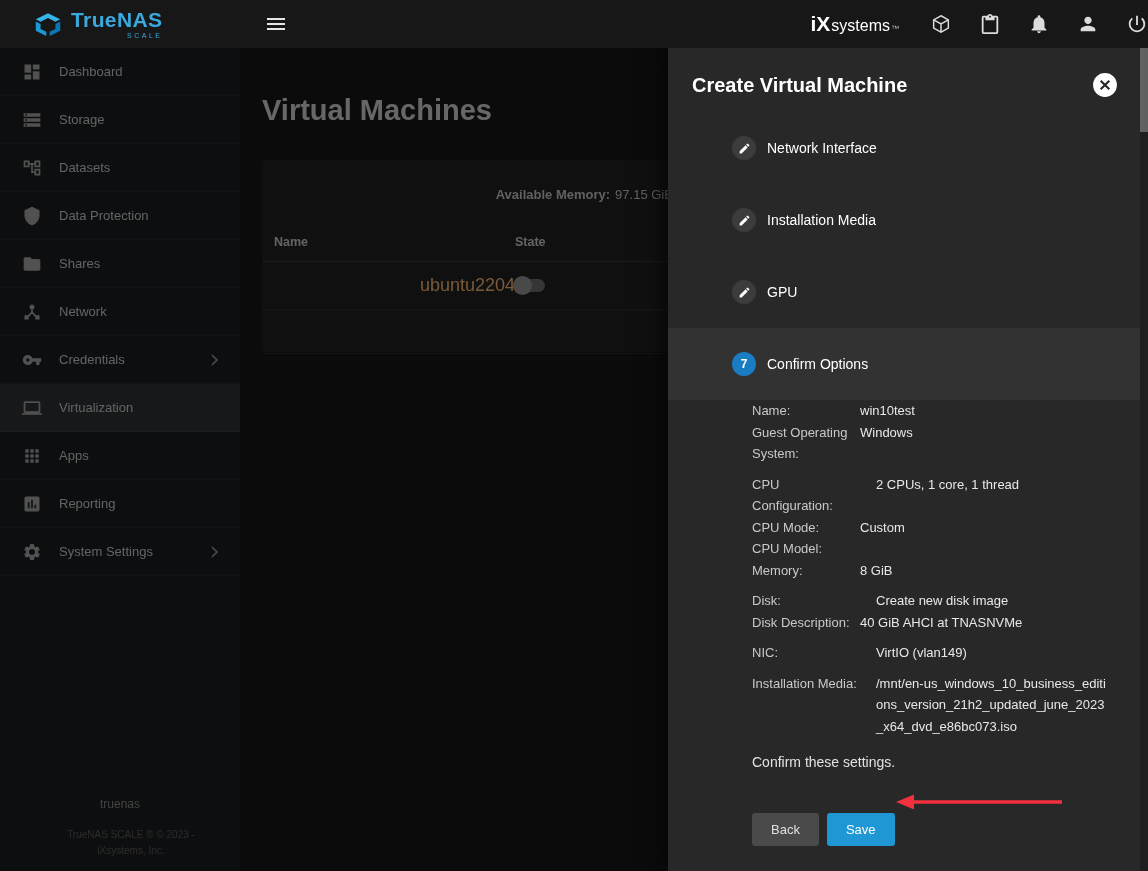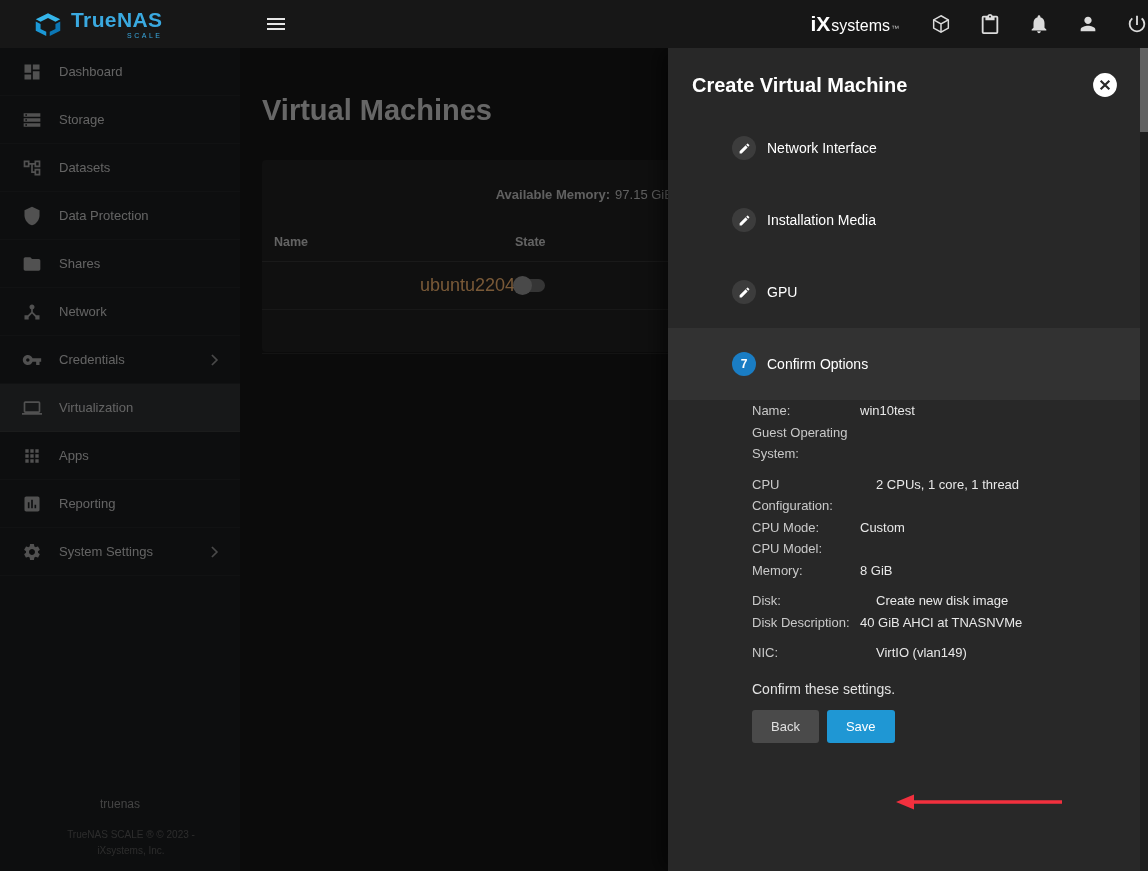--- a/index.html
+++ b/index.html
@@ -82,21 +82,21 @@
   .srow { display:flex; line-height:21.5px; }
   .srow.gap { margin-top:9px;gap:16px; }
   .slab { width:108px; flex-shrink:0; color:#c9c9c9; }
   .sval { flex:1; color:#e8e8e8; }
   .srow.brk .sval { word-break:break-all; }
   .confirm { margin-top:17px; font-size:14px; color:#e2e2e2; }
   .btn-row { margin-top:13px; display:flex; gap:8px;align-items:flex-end; }
   .btn { height:33px; padding:0 19px; border:none; border-radius:3px; font-size:13px;
     font-weight:500; font-family:inherit; cursor:pointer; }
   .btn-back { background:#4a4a4a; color:#e0e0e0; }
-  .btn-save { background:#1f97d4; color:#ffffff; }
+  .btn-save { background:#1f97d4; color:#ffffff;margin-top:30px; }
 
   .arrow-anno { position:absolute; left:226px; top:745px; width:172px; height:18px; z-index:40; pointer-events:none; }
 
   .scrollbar { position:absolute; right:0; top:0; width:8px; bottom:0; background:#1f1f1f; }
   .scroll-thumb { position:absolute; top:0; right:0; width:8px; height:84px; background:#616161; cursor:pointer; }
 </style>
 </head>
 <body>
 
 <div class="topbar">
@@ -324,20 +324,21 @@
     </div>
   </div>
 
   <div class="summary">
     <div class="srow">
       <span class="slab">Name:</span>
       <span class="sval">win10test</span>
     </div>
     <div class="srow">
       <span class="slab">Guest Operating System:</span>
+      <span class="sval">Windows</span>
     </div>
     <div class="srow gap">
       <span class="slab">CPU Configuration:</span>
       <span class="sval">2 CPUs, 1 core, 1 thread</span>
     </div>
     <div class="srow">
       <span class="slab">CPU Mode:</span>
       <span class="sval">Custom</span>
     </div>
     <div class="srow">
@@ -352,20 +353,24 @@
       <span class="slab">Disk:</span>
       <span class="sval">Create new disk image</span>
     </div>
     <div class="srow">
       <span class="slab">Disk Description:</span>
       <span class="sval">40 GiB AHCI at TNASNVMe</span>
     </div>
     <div class="srow gap">
       <span class="slab">NIC:</span>
       <span class="sval">VirtIO (vlan149)</span>
+    </div>
+    <div class="srow gap brk">
+      <span class="slab">Installation Media:</span>
+      <span class="sval">/mnt/en-us_windows_10_business_editions_version_21h2_updated_june_2023_x64_dvd_e86bc073.iso</span>
     </div>
 
     <div class="confirm">Confirm these settings.</div>
     <div class="btn-row">
       <button class="btn btn-back">Back</button>
       <button class="btn btn-save">Save</button>
     </div>
   </div>
 
   <div class="arrow-anno">

